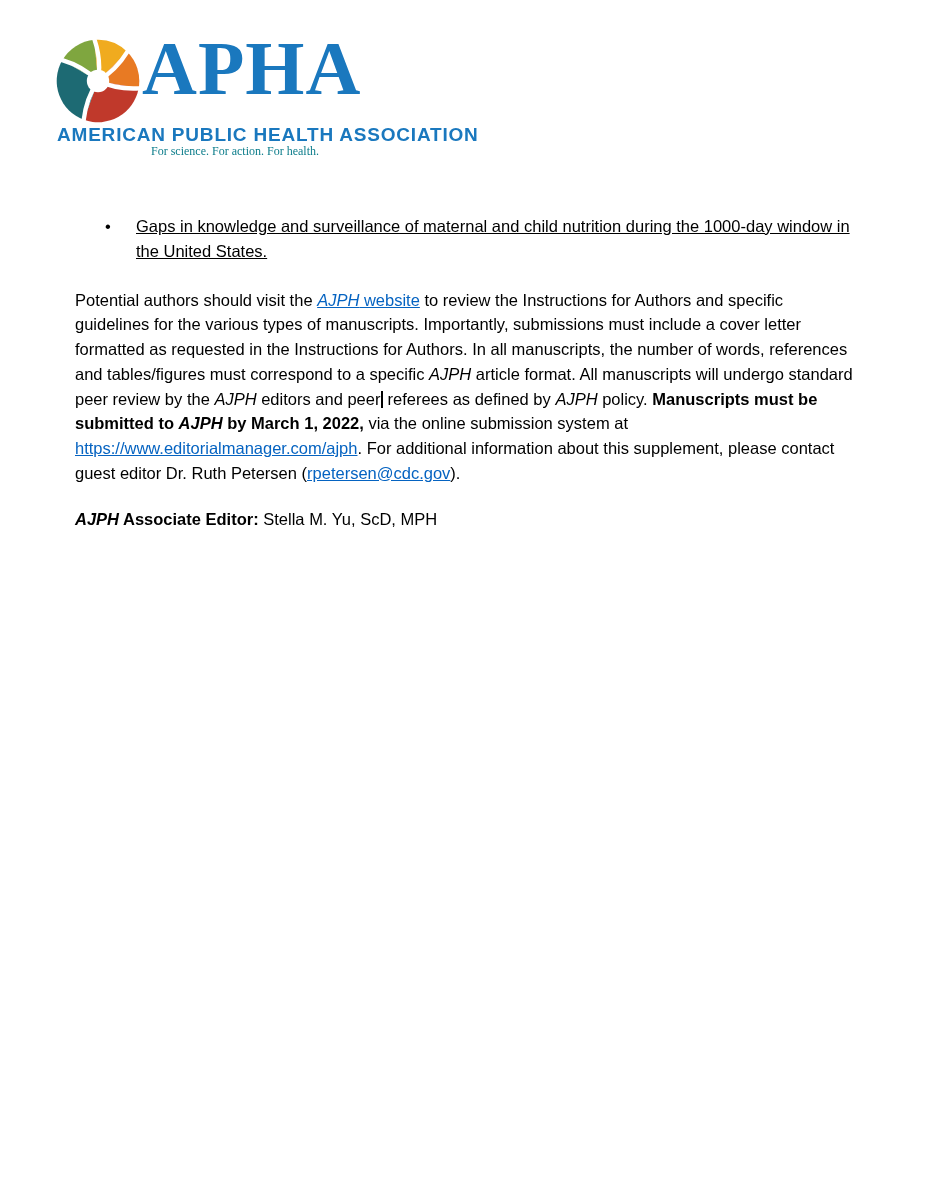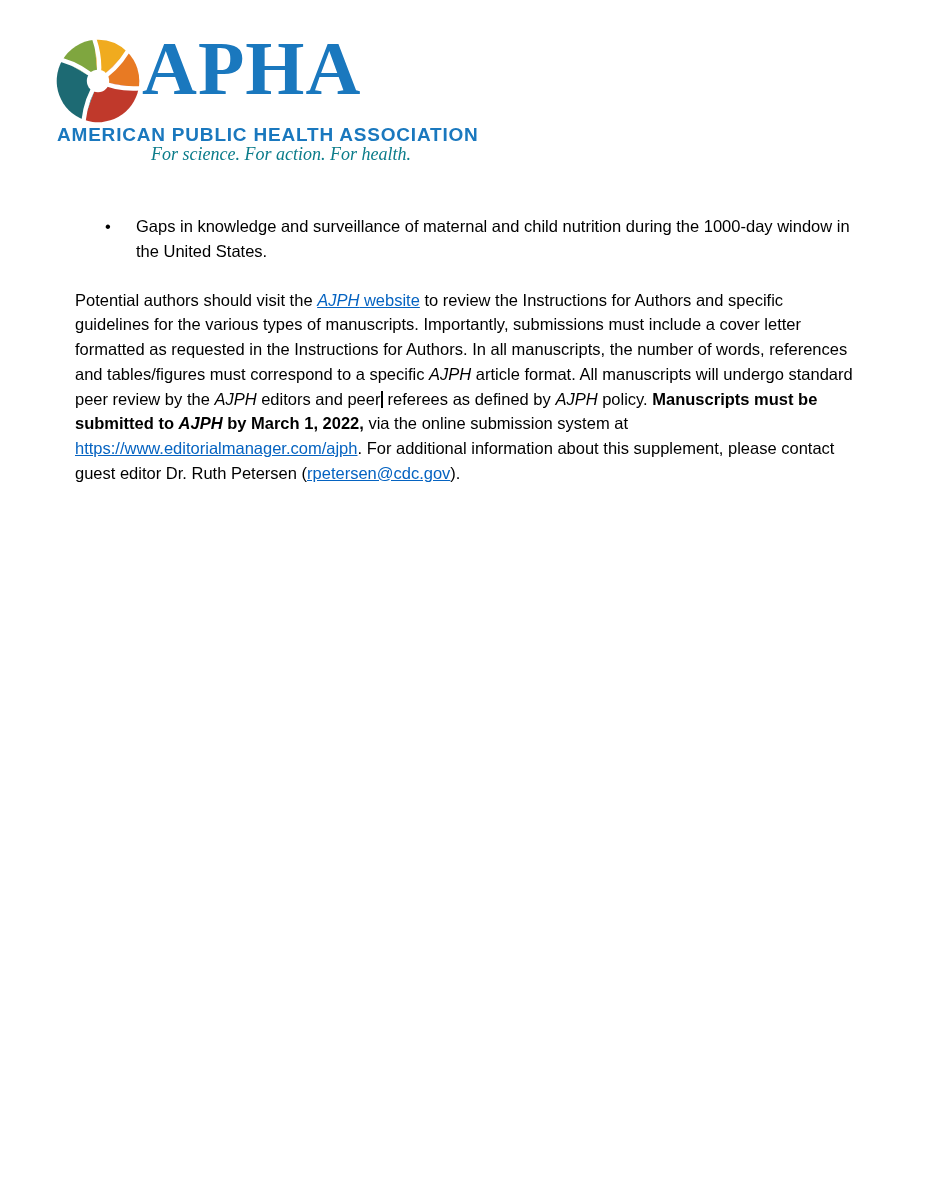--- a/index.html
+++ b/index.html
@@ -21,32 +21,32 @@
     font-weight: bold; font-size: 76px; line-height: 1;
     letter-spacing: 1px; color: #1A78BE;
   }
   .org-name {
     position: absolute; left: 57px; top: 124px;
     font-size: 19px; font-weight: bold; letter-spacing: 0.8px;
     color: #1A78BE;
   }
   .tagline {
     position: absolute; left: 151px; top: 144px;
-    font-family: "Liberation Serif", serif; font-style: italic;
-    font-size: 18px; color: #0B7C8A;
+    font-family: "Liberation Serif", serif; 
+    font-size: 12px; color: #0B7C8A;
   }
 
   
   .content {
     position: absolute; left: 75px; top: 214px; width: 778px;
     font-size: 16.5px; line-height: 1.5;
   }
   .bullet-row { display: flex; padding-left: 30px; margin: 0 0 24px 0; }
   .bullet-marker { width: 31px; flex: none; }
-  .bullet-text { flex: 1; max-width: 716px; }
+  .bullet-text { flex: 1; max-width: 716px; text-decoration: underline; }
 
   .paragraph { margin: 0 0 21px 0; }
   .editor-line { margin: 0 0 18px 0; }
 
   .bold { font-weight: bold; }
   .italic { font-style: italic; }
   .bold-italic { font-weight: bold; font-style: italic; }
   a.link, a.link span { color: #0563C1; }
   .caret {
     display: inline-block; width: 1.5px; height: 17px;
@@ -90,20 +90,21 @@
   <div class="content">
 
     <div class="bullet-row">
       <span class="bullet-marker">•</span>
       <span class="bullet-text">Gaps in knowledge and surveillance of maternal and child nutrition during the 1000-day window in the United States.</span>
     </div>
 
     <p class="paragraph"><span>Potential authors should visit the </span><a class="link" href="#"><span class="italic">AJPH</span><span> website</span></a><span> to review the Instructions for Authors and specific guidelines for the various types of manuscripts. Importantly, submissions must include a cover letter formatted as requested in the Instructions for Authors. In all manuscripts, the number of words, references and tables/figures must correspond to a specific </span><span class="italic">AJPH</span><span> article format. All manuscripts will undergo standard peer review by the </span><span class="italic">AJPH</span><span> editors and peer</span><span class="caret"></span><span> referees as defined by </span><span class="italic">AJPH</span><span> policy. </span><span class="bold">Manuscripts must be submitted to </span><span class="bold-italic">AJPH</span><span class="bold"> by March 1, 2022,</span><span> via the online submission system at </span><a class="link" href="#"><span>https://www.editorialmanager.com/ajph</span></a><span>. For additional information about this supplement, please contact guest editor Dr. Ruth Petersen (</span><a class="link" href="#"><span>rpetersen@cdc.gov</span></a><span>).</span></p>
 
 
+    <p class="editor-line"><span class="bold-italic">AJPH</span><span class="bold"> Associate Editor:</span><span> Stella M. Yu, ScD, MPH</span></p>
 
   </div>
 
   <div class="footer">
     <div>800 I Street, NW • Washington, DC 20001–3710</div>
   </div>
 
 </div>
 
 </body></html>

